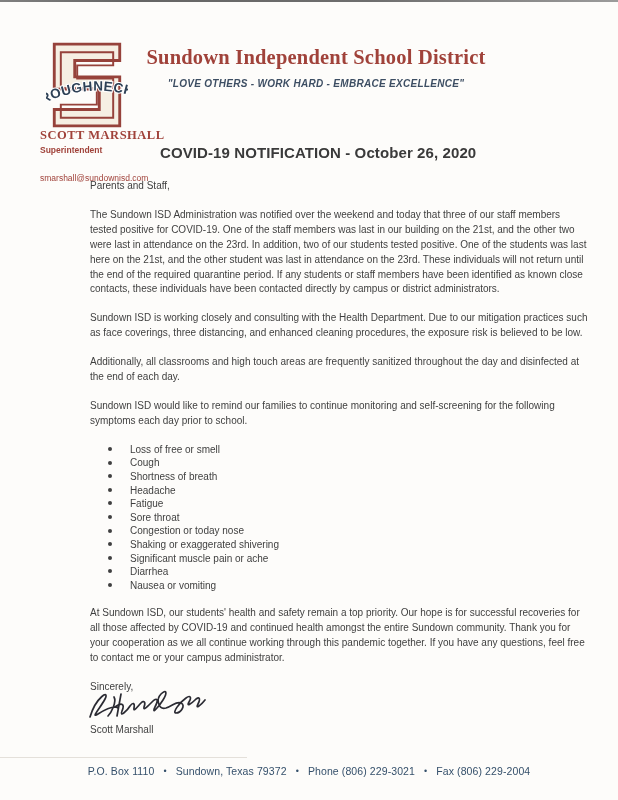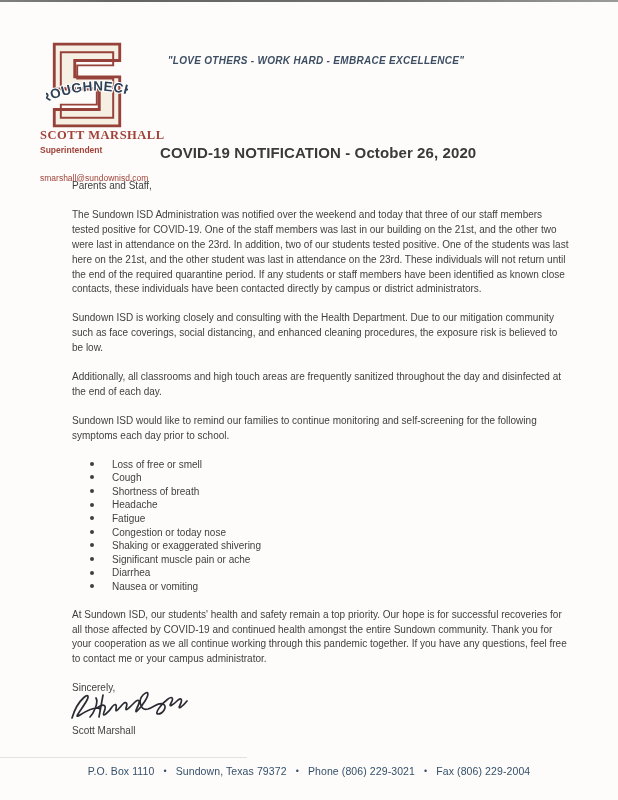--- a/index.html
+++ b/index.html
@@ -47,21 +47,21 @@
   .supt-title { font-size: 8.5px; font-weight: 700; margin-top: 2px; }
   .supt-email { font-size: 8.5px; margin-top: 18px; }
   .subject-line {
     position: absolute; left: 160px; top: 144px;
     font-size: 15px; font-weight: 700; color: #3a3a3a; letter-spacing: 0.1px;
     white-space: nowrap;
     text-align: right;
   }
   
   .letter-body {
-    position: absolute; left: 72px; top: 179px; width: 498px;
+    position: absolute; left: 90px; top: 179px; width: 498px;
     font-size: 10px; line-height: 14.9px; color: #3f3f3f;
   }
   .letter-body p { margin-bottom: 14px; }
   .symptom-list {
     list-style: none; margin: 0 0 14px 0; padding-left: 18px;
   }
   .symptom-list li {
     position: relative; padding-left: 22px; line-height: 13.6px;
   }
   .symptom-list li .bullet-dot {
@@ -93,44 +93,46 @@
       <path d="M10,5 L90,5 L90,25 L35,25 L35,45 L90,45 L90,105 L10,105 L10,85 L65,85 L65,60 L10,60 Z" fill="#f6efe3" stroke="#96423b" stroke-width="3.5" stroke-linejoin="miter"></path>
       <path d="M10,5 L90,5 L90,25 L35,25 L35,45 L90,45 L90,105 L10,105 L10,85 L65,85 L65,60 L10,60 Z" fill="none" stroke="#96423b" stroke-width="3" transform="translate(10,11) scale(0.8)"></path>
       <path id="mascot-arc" d="M -4,78 Q 50,52 104,68" fill="none"></path>
       <text font-family="Liberation Sans, sans-serif" font-size="16.5" font-weight="bold" fill="#2e4156" stroke="#ffffff" stroke-width="2.6" paint-order="stroke" letter-spacing="0.5">
         <textPath href="#mascot-arc" startOffset="0">ROUGHNECKS</textPath>
       </text>
     </svg>
   </div>
 
   <div class="masthead">
+    <div class="district-name">Sundown Independent School District</div>
     <div class="motto">"LOVE OTHERS - WORK HARD - EMBRACE EXCELLENCE"</div>
   </div>
 
   <div class="supt-block">
     <div class="supt-name">SCOTT MARSHALL</div>
     <div class="supt-title">Superintendent</div>
     <div class="supt-email">smarshall@sundownisd.com</div>
   </div>
 
   <div class="subject-line">COVID-19 NOTIFICATION - October 26, 2020</div>
 
   <div class="letter-body">
     <p>Parents and Staff,</p>
     <p>The Sundown ISD Administration was notified over the weekend and today that three of our staff members tested positive for COVID-19.  One of the staff members was last in our building on the 21st, and the other two were last in attendance on the 23rd.  In addition, two of our students tested positive.  One of the students was last here on the 21st, and the other student was last in attendance on the 23rd.  These individuals will not return until the end of the required quarantine period.  If any students or staff members have been identified as known close contacts, these individuals have been contacted directly by campus or district administrators.</p>
-    <p>Sundown ISD is working closely and consulting with the Health Department.  Due to our mitigation community such as face coverings, social distancing, and enhanced cleaning procedures, the exposure risk is believed to be low.</p>
+    <p>Sundown ISD is working closely and consulting with the Health Department.  Due to our mitigation practices such as face coverings, three distancing, and enhanced cleaning procedures, the exposure risk is believed to be low.</p>
     <p>Additionally, all classrooms and high touch areas are frequently sanitized throughout the day and disinfected at the end of each day.</p>
     <p>Sundown ISD would like to remind our families to continue monitoring and self-screening for the following symptoms each day prior to school.</p>
 
     <ul class="symptom-list">
       <li><span class="bullet-dot"></span><span>Loss of free or smell</span></li>
       <li><span class="bullet-dot"></span><span>Cough</span></li>
       <li><span class="bullet-dot"></span><span>Shortness of breath</span></li>
       <li><span class="bullet-dot"></span><span>Headache</span></li>
       <li><span class="bullet-dot"></span><span>Fatigue</span></li>
+      <li><span class="bullet-dot"></span><span>Sore throat</span></li>
       <li><span class="bullet-dot"></span><span>Congestion or today nose</span></li>
       <li><span class="bullet-dot"></span><span>Shaking or exaggerated shivering</span></li>
       <li><span class="bullet-dot"></span><span>Significant muscle pain or ache</span></li>
       <li><span class="bullet-dot"></span><span>Diarrhea</span></li>
       <li><span class="bullet-dot"></span><span>Nausea or vomiting</span></li>
     </ul>
 
     <p>At Sundown ISD, our students' health and safety remain a top priority.  Our hope is for successful recoveries for all those affected by COVID-19 and continued health amongst the entire Sundown community.  Thank you for your cooperation as we all continue working through this pandemic together.  If you have any questions, feel free to contact me or your campus administrator.</p>
 
     <p class="valediction">Sincerely,</p>

